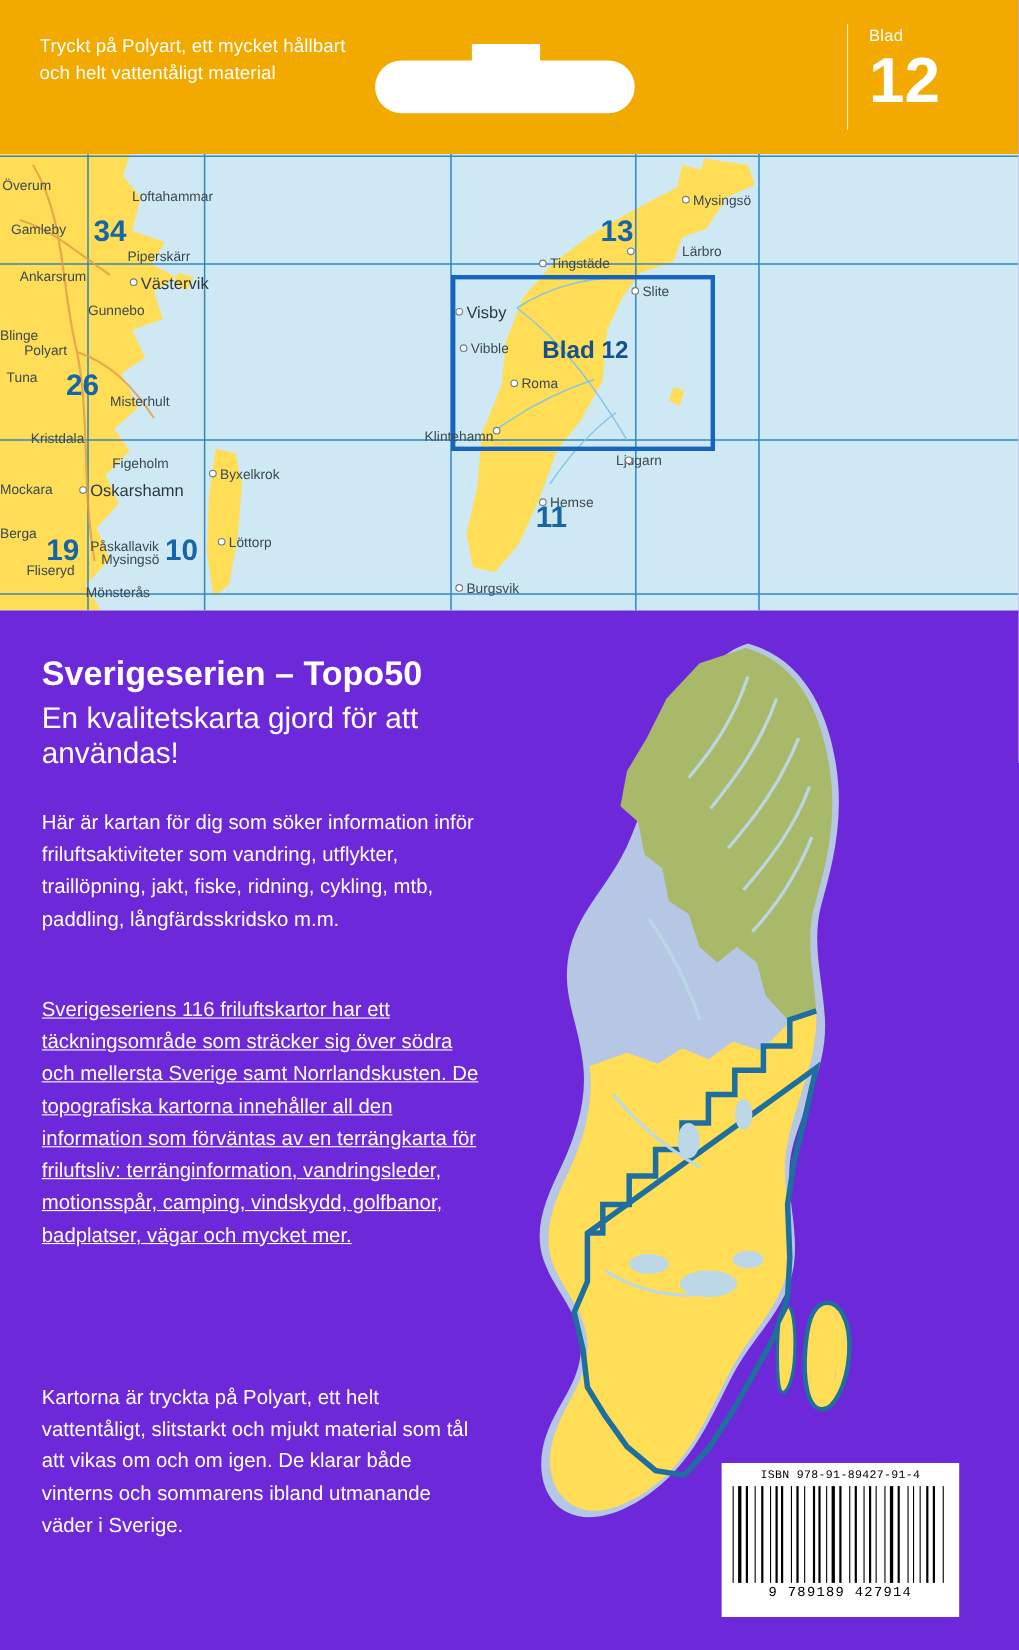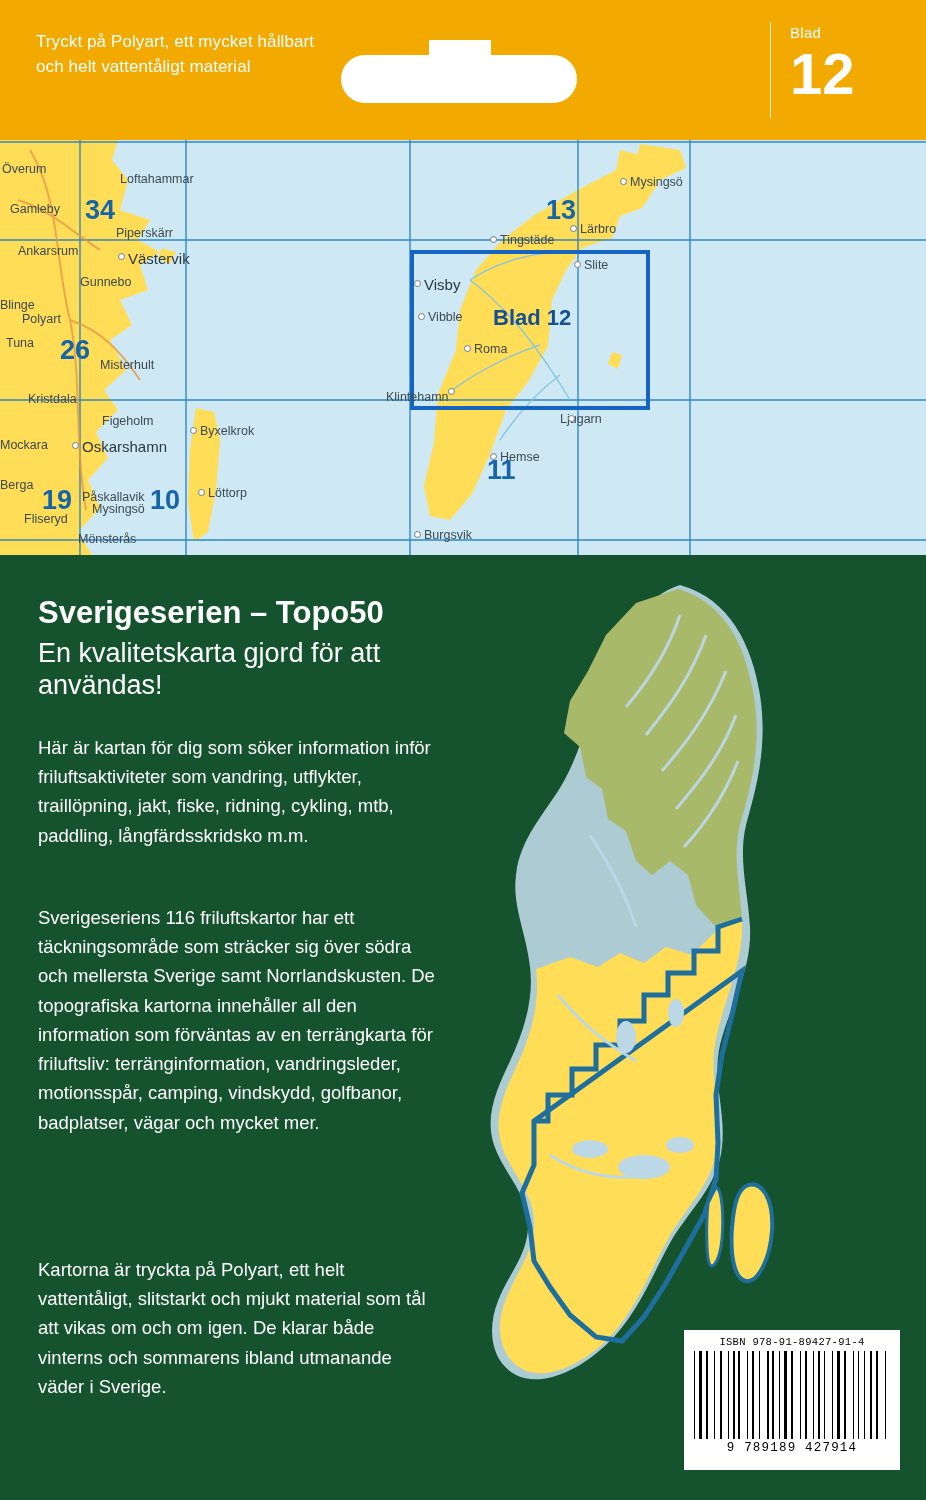--- a/index.html
+++ b/index.html
@@ -63,55 +63,55 @@
   .highlight-box {
     position:absolute; border:4px solid #1565c0; background:transparent;
   }
   .blad12-label {
     position:absolute; color:#17508f; font-weight:700; font-size:22px;
   }
 
   
   .bluepanel {
     position:absolute; left:0; top:555px; width:926px; height:945px;
-    background:#14532d;
+    background:#6d28d9;
   }
   .panel-title {
     position:absolute; left:38px; top:40px; width:420px;
     color:#ffffff; font-size:31px; font-weight:700; line-height:1.15;
   }
   .panel-sub {
     position:absolute; left:38px; top:82px; width:400px;
     color:#ffffff; font-size:27px; line-height:1.2;
   }
   .body-text {
     position:absolute; left:38px; width:400px;
     color:#ffffff; font-size:18.5px; line-height:1.58;
   }
   .p1 { top:178px; }
-  .p2 { top:348px; }
+  .p2 { top:348px;text-decoration:underline; }
   .p3 { top:700px; }
 
   
   .sweden-wrap {
     position:absolute; left:430px; top:20px; width:470px; height:830px;
   }
   .sweden-wrap svg { width:100%; height:100%; display:block; }
 
   
   .logo {
     position:absolute; left:430px; top:855px; width:250px; text-align:center;
     color:#ffffff;
   }
   .logo-name { font-size:21px; letter-spacing:4.5px; }
   .logo-url { font-size:15.5px; margin-top:7px; letter-spacing:.2px; }
 
   
   .barcode {
-    position:absolute; left:684px; top:1330px; width:216px; height:140px;
+    position:absolute; left:656px; top:1330px; width:216px; height:140px;
     background:#ffffff; padding:6px 8px 4px 8px;
   }
   .isbn { font-family:"Liberation Mono", monospace; font-size:10.5px; text-align:center; color:#000; letter-spacing:.3px; }
   .bars { height:88px; width:100%; margin-top:3px; position:relative; }
   .bar { position:absolute; top:0; bottom:0; background:#000; }
   .ean { font-family:"Liberation Mono", monospace; font-size:12.5px; text-align:center; color:#000; letter-spacing:1.2px; margin-top:2px; }
 </style>
 </head>
 <body>
 
@@ -206,21 +206,21 @@
   <div class="idx-town" style="left:82px;top:350px;">Påskallavik</div>
   <div class="idx-town" style="left:208px;top:346px;">Löttorp</div>
   <div class="town-dot" style="left:198px;top:349px;"></div>
   <div class="idx-town" style="left:24px;top:372px;">Fliseryd</div>
   <div class="idx-town" style="left:78px;top:392px;">Mönsterås</div>
 
   <div class="idx-town" style="left:630px;top:35px;">Mysingsö</div>
   <div class="town-dot" style="left:620px;top:38px;"></div>
   <div class="idx-town" style="left:500px;top:93px;">Tingstäde</div>
   <div class="town-dot" style="left:490px;top:96px;"></div>
-  <div class="idx-town" style="left:580px;top:82px;">Lärbro</div>
+  <div class="idx-town" style="left:580px;top:82px;padding-left:40px;">Lärbro</div>
   <div class="town-dot" style="left:570px;top:85px;"></div>
   <div class="idx-town" style="left:584px;top:118px;">Slite</div>
   <div class="town-dot" style="left:574px;top:121px;"></div>
   <div class="idx-town big" style="left:424px;top:136px;">Visby</div>
   <div class="town-dot" style="left:414px;top:140px;"></div>
   <div class="idx-town" style="left:428px;top:170px;">Vibble</div>
   <div class="town-dot" style="left:418px;top:173px;"></div>
   <div class="idx-town" style="left:474px;top:202px;">Roma</div>
   <div class="town-dot" style="left:464px;top:205px;"></div>
   <div class="idx-town" style="left:386px;top:250px;">Klintehamn</div>

